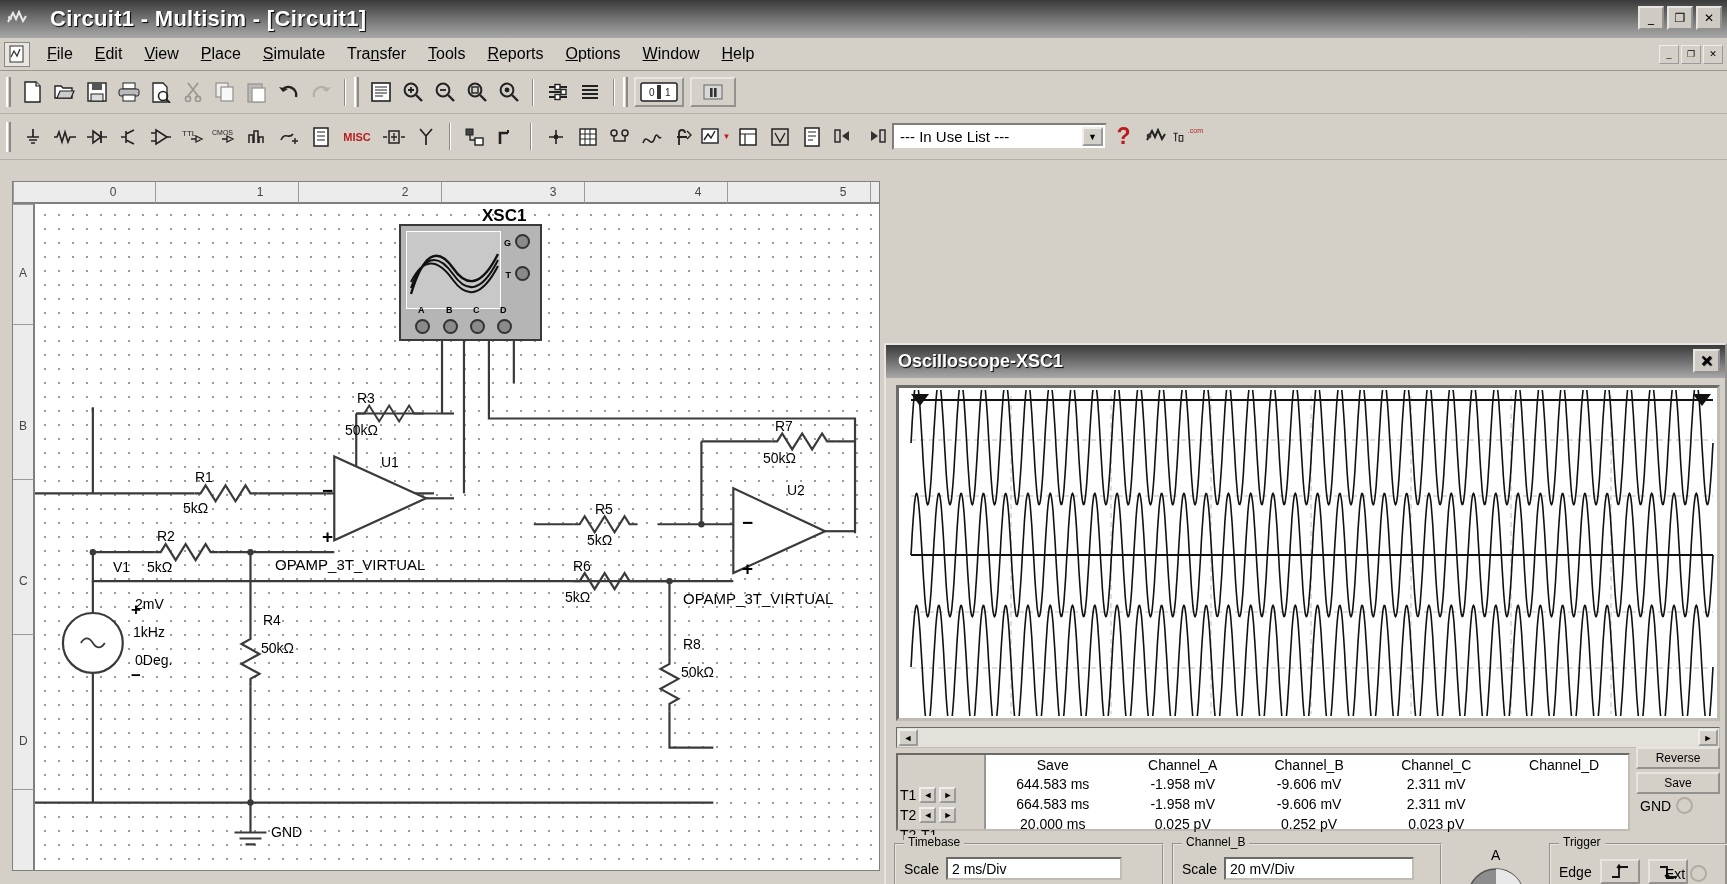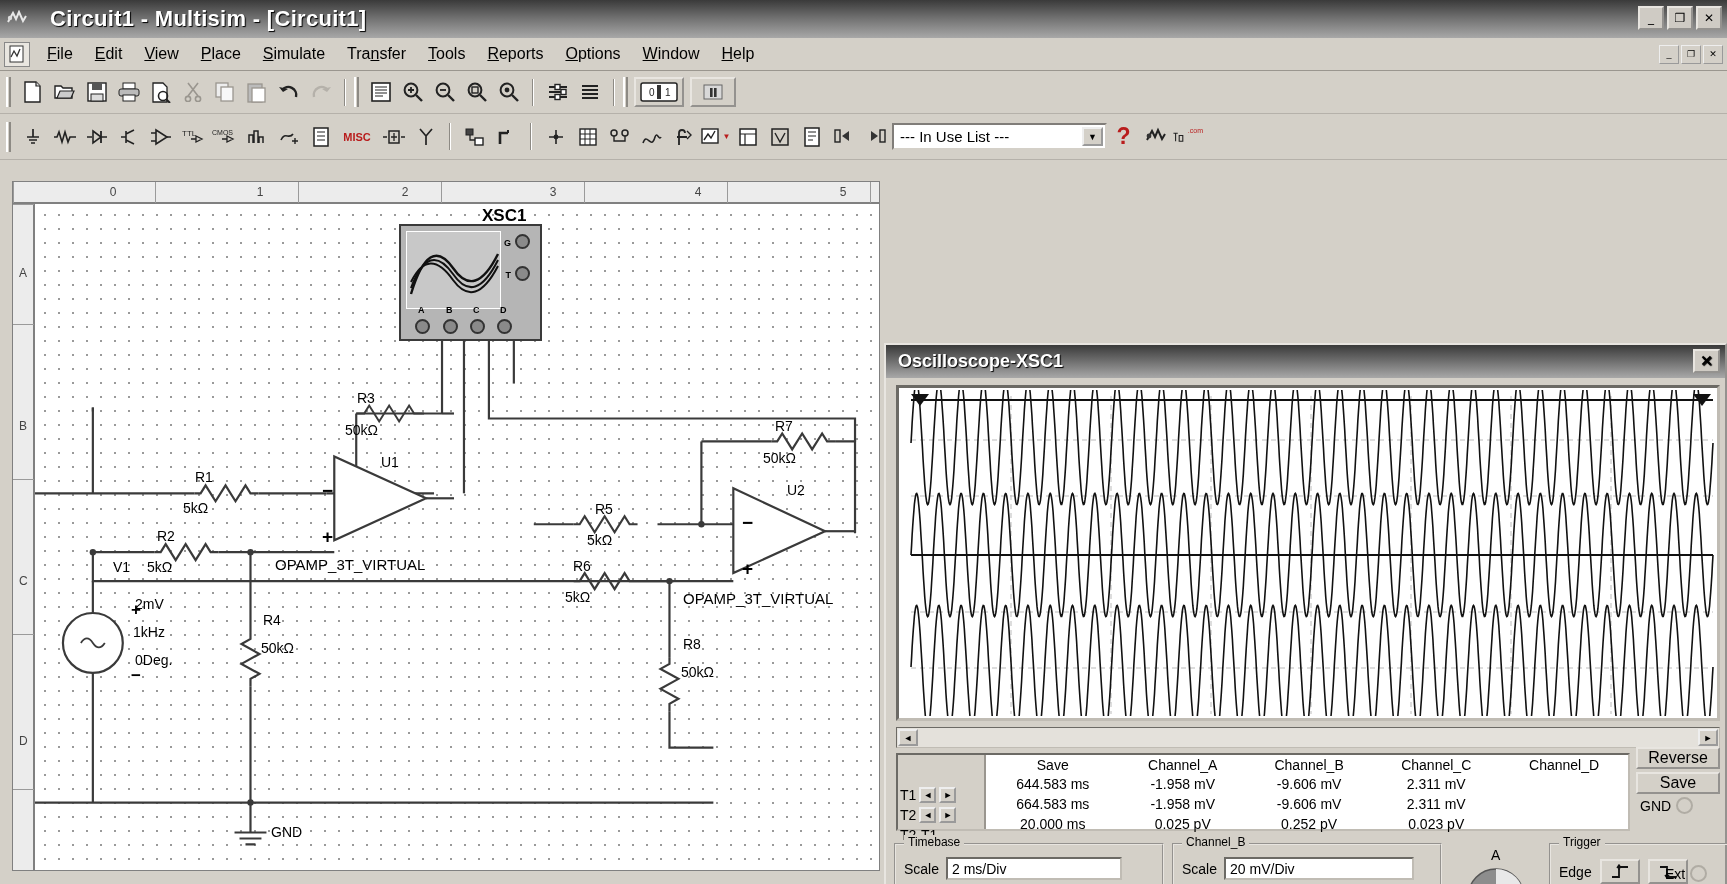--- a/index.html
+++ b/index.html
@@ -105,21 +105,21 @@
   .mrow-lbl{height:20px;display:flex;align-items:center;font-size:14px;gap:3px;
     padding-left:2px;}
   .arrbtn{width:17px;height:16px;background:#d4d0c8;border:2px outset #eee;
     display:flex;align-items:center;justify-content:center;font-size:9px;}
   #meas-tbl{flex:1;font-size:14px;}
   #meas-tbl table{width:100%;border-collapse:collapse;}
   #meas-tbl th{font-weight:normal;text-align:center;height:19px;font-size:14px;}
   #meas-tbl td{text-align:center;height:20px;font-size:14px;}
   #side-btns{position:absolute;left:750px;top:402px;width:86px;}
   .side-btn{width:84px;height:22px;background:#d4d0c8;border:2px outset #e8e5e0;
-    display:flex;align-items:center;justify-content:center;font-size:16px;margin-bottom:3px;}
+    display:flex;align-items:center;justify-content:center;font-size:12px;margin-bottom:3px;}
   .gnd-row{display:flex;align-items:center;gap:5px;font-size:14px;padding-left:4px;}
   .knobsm{width:17px;height:17px;border-radius:50%;background:#d4d0c8;
     border:2px solid #b0aca4;}
 
   
   #ctrl{position:absolute;left:8px;top:494px;width:828px;height:105px;}
   .group{position:absolute;border:2px groove #e8e5e0;}
   .group > .gt{position:absolute;top:-10px;left:8px;background:#d4d0c8;
     padding:0 4px;font-size:12px;}
   .fld-lbl{font-size:14px;}

